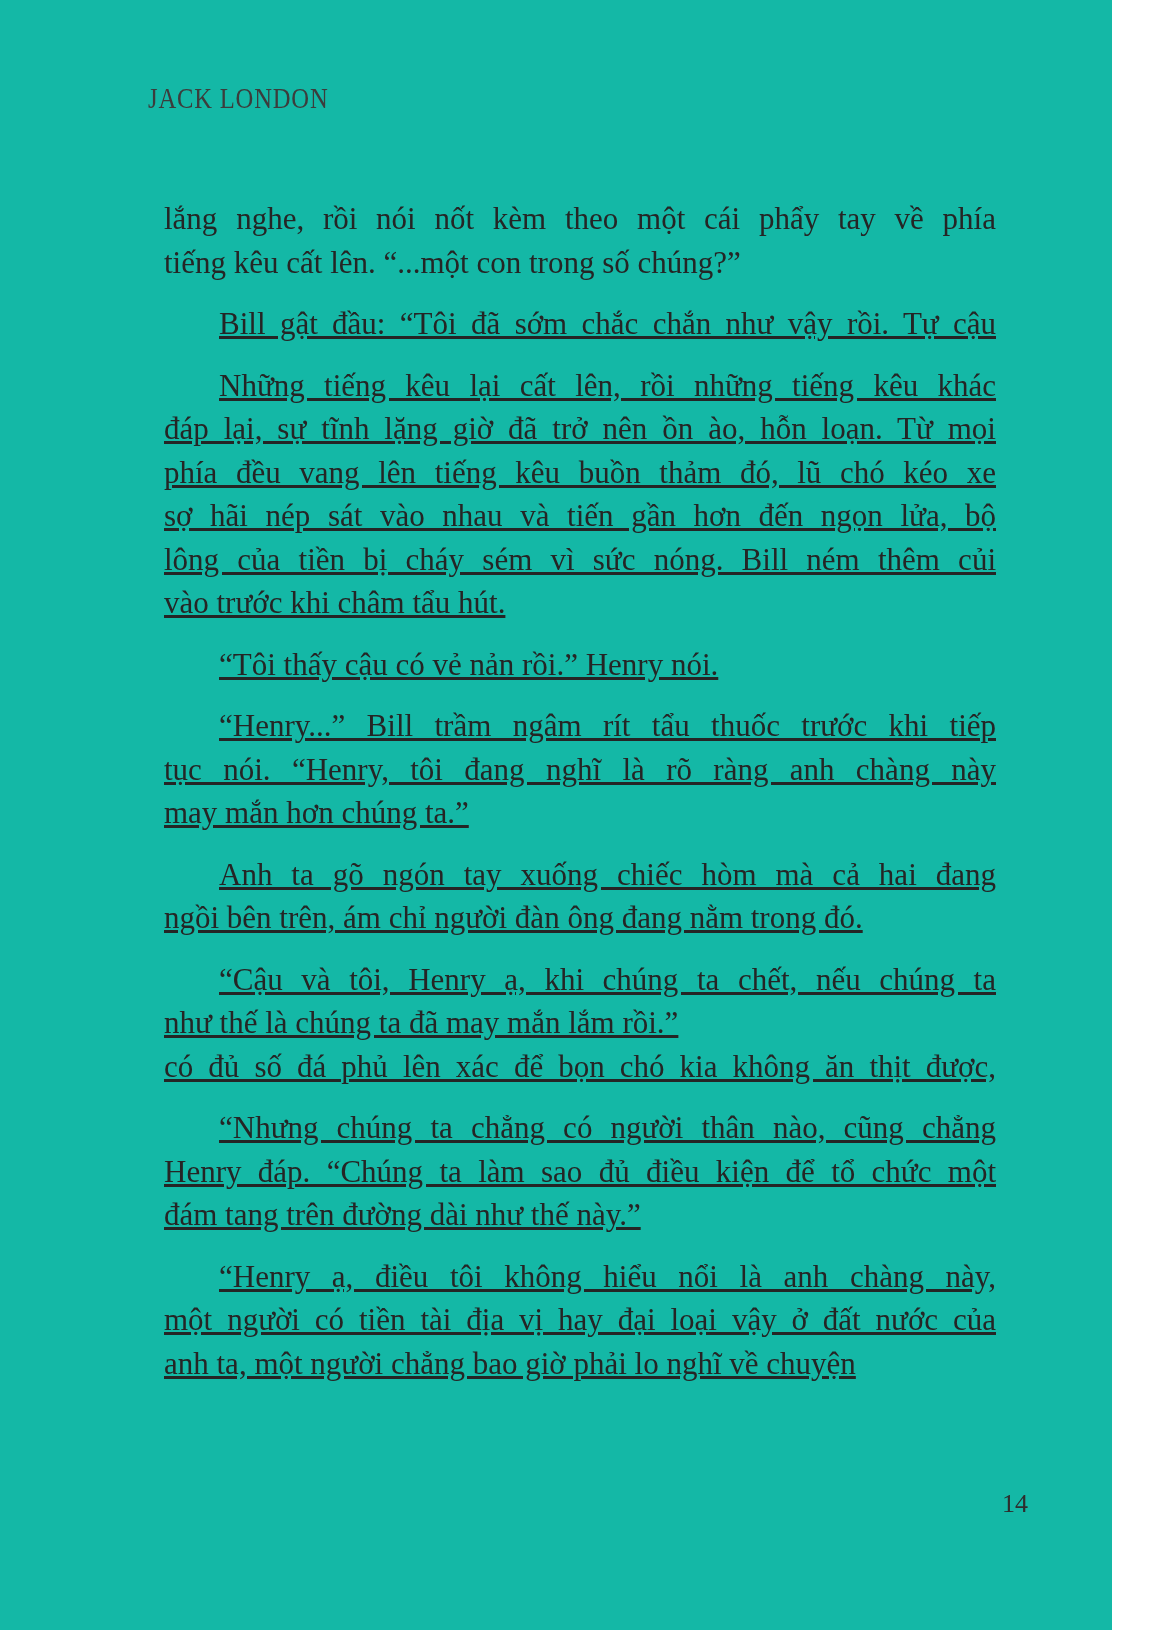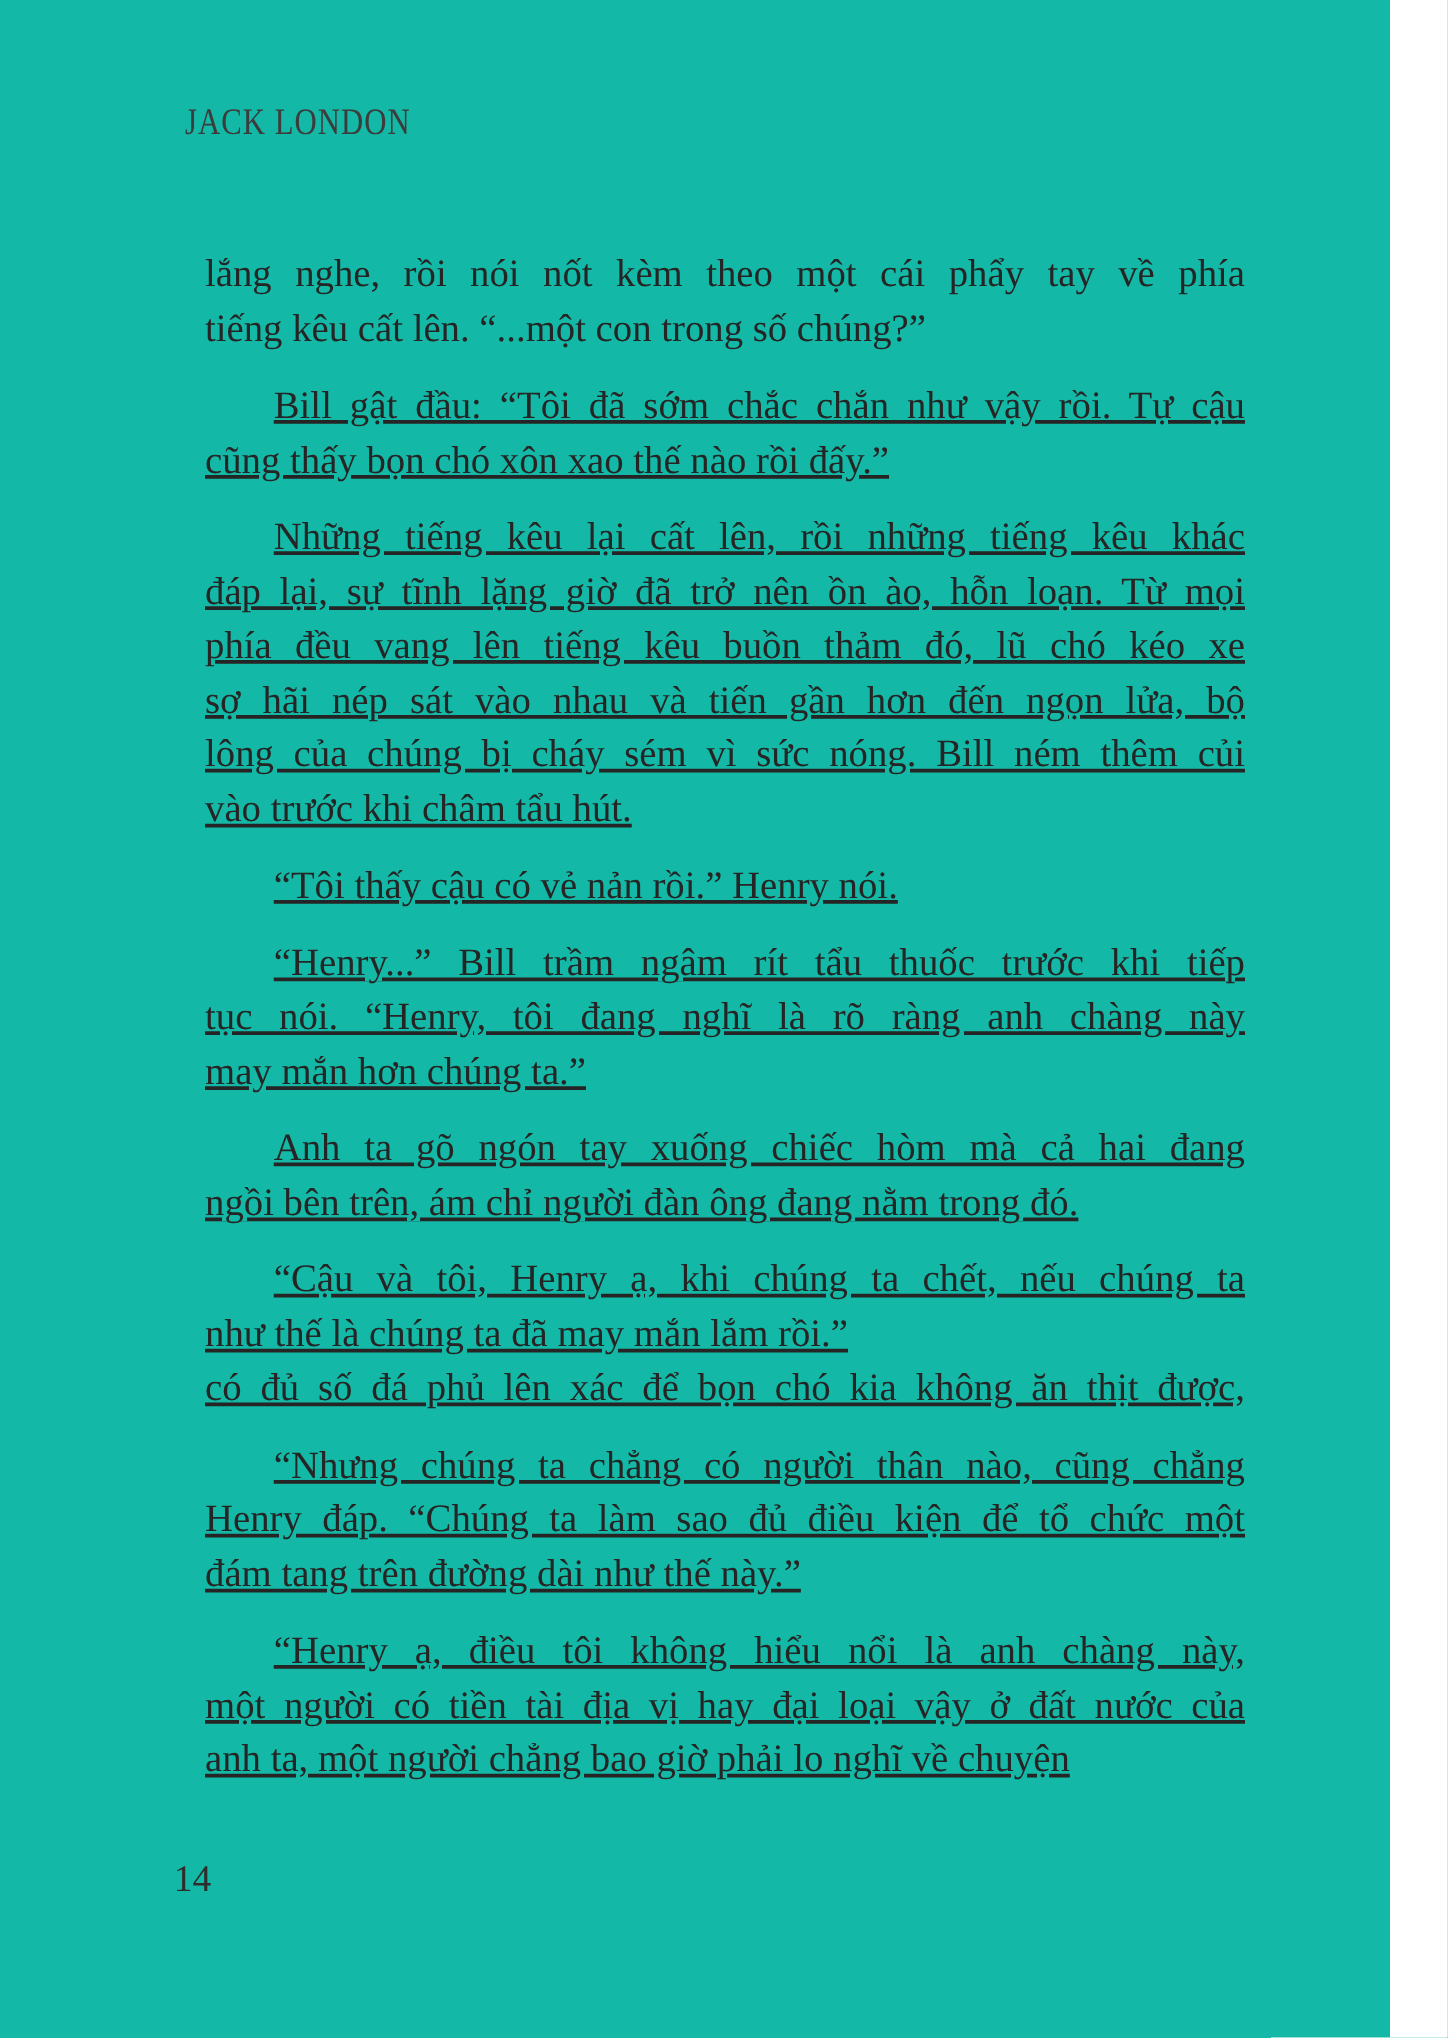--- a/index.html
+++ b/index.html
@@ -50,50 +50,49 @@
     text-align-last: justify;
   }
   .line.last {
     text-align-last: left;
   }
   .line.first-indent {
     text-indent: 55px;
   }
   .page-number {
     position: absolute;
-    left: 139px;
+    left: 164px;
     top: 1486px;
     width: 864px;
-    text-align: left;
-    font-size: 30px;
+    text-align: right;
+    font-size: 26px;
     line-height: 36px;
     color: #2e2e2e;
   }
 </style>
 </head>
 <body>
 
 <div class="book-page">
   <div class="author-header">JACK LONDON</div>
 
   <div class="text-body" id="text-body">
       <p>
         <span class="line">lắng nghe, rồi nói nốt kèm theo một cái phẩy tay về phía</span>
         <span class="line last">tiếng kêu cất lên. “...một con trong số chúng?”</span>
       </p>
       <p>
         <span class="line first-indent">Bill gật đầu: “Tôi đã sớm chắc chắn như vậy rồi. Tự cậu</span>
-        <span class="line last">cũng thấy bọn chó xôn xao thế nào rồi đấy.”</span>
       </p>
       <p>
         <span class="line first-indent">Những tiếng kêu lại cất lên, rồi những tiếng kêu khác</span>
         <span class="line">đáp lại, sự tĩnh lặng giờ đã trở nên ồn ào, hỗn loạn. Từ mọi</span>
         <span class="line">phía đều vang lên tiếng kêu buồn thảm đó, lũ chó kéo xe</span>
         <span class="line">sợ hãi nép sát vào nhau và tiến gần hơn đến ngọn lửa, bộ</span>
-        <span class="line">lông của chúng bị cháy sém vì sức nóng. Bill ném thêm củi</span>
+        <span class="line">lông của tiền bị cháy sém vì sức nóng. Bill ném thêm củi</span>
         <span class="line last">vào trước khi châm tẩu hút.</span>
       </p>
       <p>
         <span class="line last first-indent">“Tôi thấy cậu có vẻ nản rồi.” Henry nói.</span>
       </p>
       <p>
         <span class="line first-indent">“Henry...” Bill trầm ngâm rít tẩu thuốc trước khi tiếp</span>
         <span class="line">tục nói. “Henry, tôi đang nghĩ là rõ ràng anh chàng này</span>
         <span class="line last">may mắn hơn chúng ta.”</span>
       </p>

